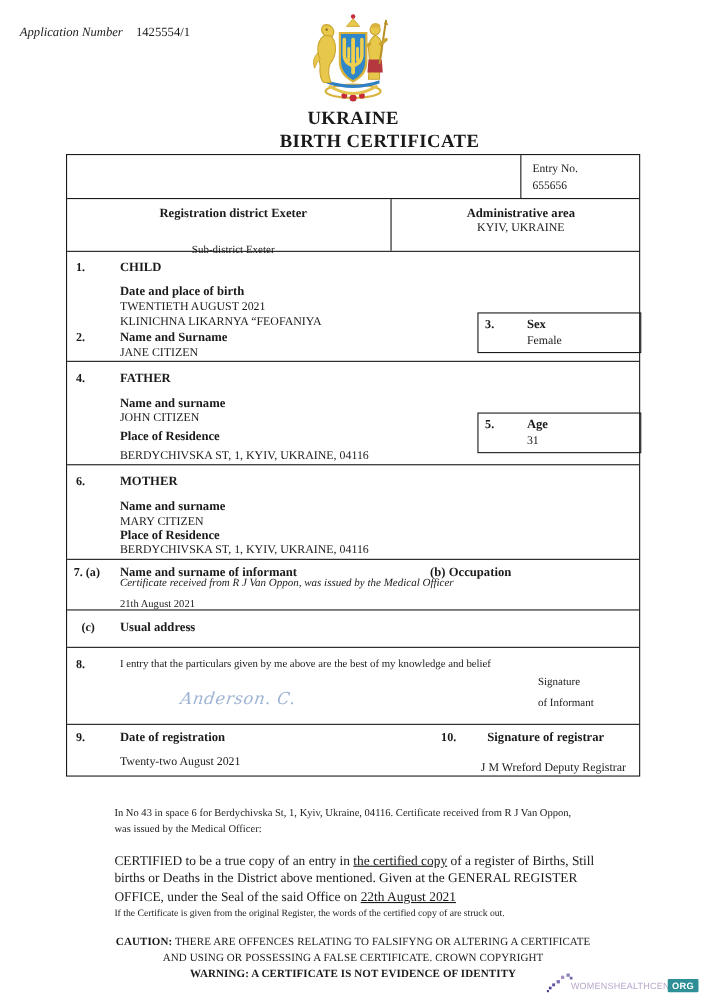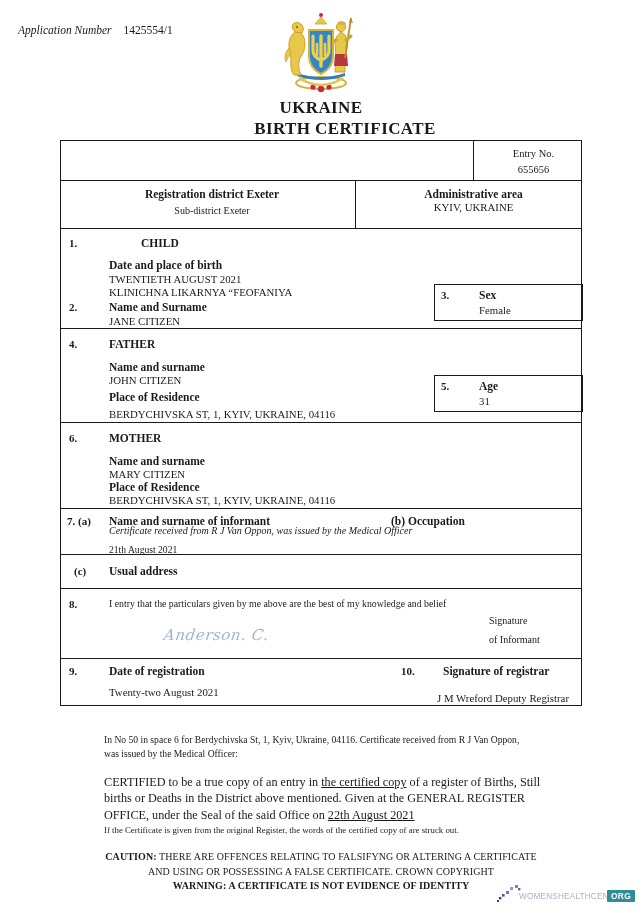--- a/index.html
+++ b/index.html
@@ -100,36 +100,35 @@
   .row-entry { height: 40px; }
   .entry-box {
     position: absolute;
     left: 412px;
     top: 0;
     bottom: 0;
     width: 110px;
     border-left: 1.4px solid #1a1a1a;
     box-sizing: border-box;
     padding: 5px 0 0 10px;
-    text-align: center;
   }
   .entry-box .t { font-size: 10.5px; line-height: 1.55; }
 
   
   .row-district { height: 48px; text-align: center; }
   .district-left {
     position: absolute;
     left: 0; top: 0; bottom: 0;
     width: 294px;
     padding: 7px 0 0 8px;
     box-sizing: border-box;
   }
   .district-left .sub {
     font-size: 10px;
-    margin-top: 5px;
+    margin-top: 22px;
   }
   .district-right {
     position: absolute;
     left: 294px; top: 0; bottom: 0; right: 0;
     border-left: 1.4px solid #1a1a1a;
     box-sizing: border-box;
     padding: 7px 0 0 10px;
   }
   .district-right .val { display: block; margin-top: 1px; }
 
@@ -350,21 +349,21 @@
     </div>
     <div class="district-right">
       <div class="lbl-bold">Administrative area</div>
       <span class="val">KYIV, UKRAINE</span>
     </div>
   </div>
 
   <div class="row row-child">
     <div class="child-pad">
       <div class="num" style="top:8px;">1.</div>
-      <div class="ind lbl-bold" style="top:8px;margin-left:32px;">CHILD</div>
+      <div class="ind lbl-bold" style="top:8px;">CHILD</div>
 
       <div class="ind lbl-bold" style="top:30px;">Date and place of birth</div>
       <div class="ind val" style="top:44px;">TWENTIETH AUGUST 2021</div>
       <div class="ind val" style="top:57px;">KLINICHNA LIKARNYA “FEOFANIYA</div>
 
       <div class="num" style="top:72px;">2.</div>
       <div class="ind lbl-bold" style="top:72px;">Name and Surname</div>
       <div class="ind val" style="top:86px;">JANE CITIZEN</div>
 
       <div class="sex-box">
@@ -440,21 +439,21 @@
       <div class="reg-num10">10.</div>
       <div class="reg-lbl10">Signature of registrar</div>
       <div class="reg-val10">J M Wreford Deputy Registrar</div>
     </div>
   </div>
 
 </div>
 
 <div class="footer">
   <div class="para-small">
-    <div>In No 50 in space 6 for  Berdychivska St, 1, Kyiv, Ukraine, 04116.  Certificate received from R J Van Oppon,</div>
+    <div>In No 43 in space 6 for  Berdychivska St, 1, Kyiv, Ukraine, 04116.  Certificate received from R J Van Oppon,</div>
     <div>was issued by the Medical Officer:</div>
   </div>
 
   <div class="para-certified"><span>CERTIFIED to be a true copy of an entry in </span><span class="u">the certified copy</span><span> of a register of Births, Still births or Deaths in the District above mentioned. Given at the GENERAL REGISTER OFFICE, under the Seal of the said Office on  </span><span class="u">22th  August  2021</span></div>
 
   <div class="para-struck">If the Certificate is given from the original Register, the words of the certified copy of are struck out.</div>
 
   <div class="caution">
     <div><span class="b">CAUTION:</span><span> THERE ARE OFFENCES RELATING TO FALSIFYNG OR ALTERING A CERTIFICATE</span></div>
     <div>AND USING OR POSSESSING A FALSE CERTIFICATE. CROWN COPYRIGHT</div>

